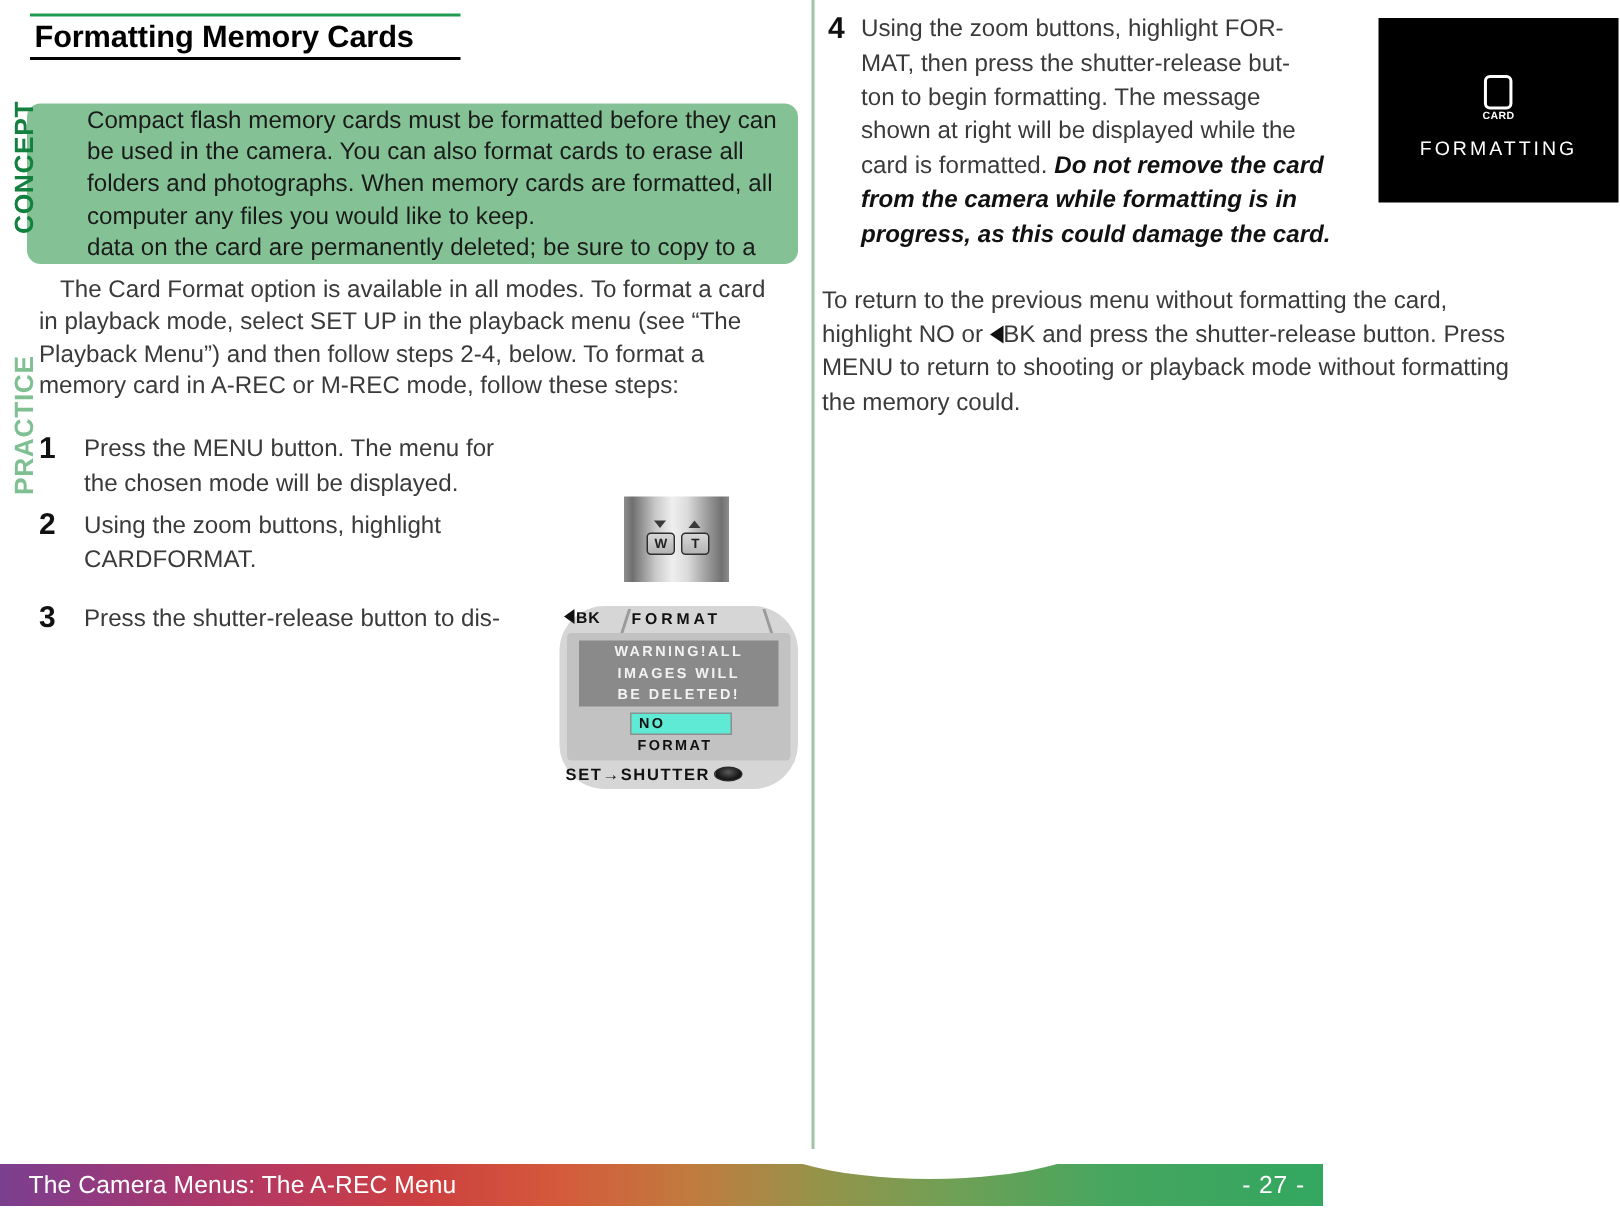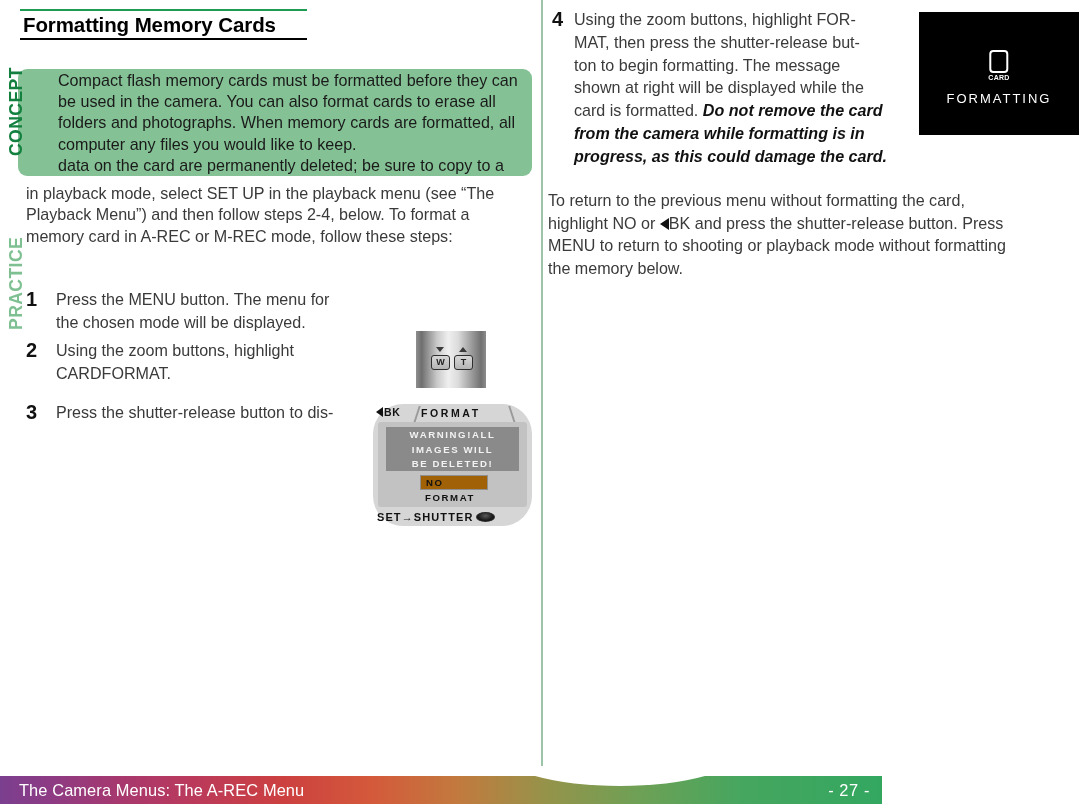--- a/index.html
+++ b/index.html
@@ -243,21 +243,21 @@
     text-align: center;
     line-height: 14.5px;
     padding-top: 1px;
     box-sizing: border-box;
   }
   .lcd-warnbox > span { display: block; }
   .lcd-choice-hi {
     position: absolute;
     left: 42px; top: 53px;
     width: 68px; height: 15px;
-    background: #a16207;
+    background: #5eead4;
     border: 1px solid #8f8f8f;
     box-sizing: border-box;
     color: #111;
     font-size: 9.6px;
     font-weight: bold;
     letter-spacing: 1.6px;
     line-height: 13px;
     padding-left: 5px;
     box-sizing: border-box;
   }
@@ -420,20 +420,21 @@
         <span>folders and photographs.  When memory cards are formatted, all</span>
         <span>computer any files you would like to keep.</span>
         <span>data on the card are permanently deleted; be sure to copy to a</span>
       </div>
     </div>
 
     <div class="vtag vtag-concept">CONCEPT</div>
     <div class="vtag vtag-practice">PRACTICE</div>
 
     <div class="practice-body">
+      <span class="indent1">The Card Format option is available in all  modes.  To format a card</span>
       <span>in playback mode, select SET UP in the playback menu (see “The</span>
       <span>Playback Menu”) and then follow steps 2-4, below.  To format a</span>
       <span>memory card in A-REC or M-REC mode, follow these steps:</span>
     </div>
 
     <div class="step" id="step1">
       <div class="num">1</div>
       <div class="body">
         <span>Press the MENU button.  The menu for</span>
         <span>the chosen mode will be displayed.</span>
@@ -505,21 +506,21 @@
         <div class="rect"></div>
         <div class="lbl">CARD</div>
       </div>
       <div class="formatting-txt">FORMATTING</div>
     </div>
 
     <div class="right-para">
       <span>To  return  to  the  previous  menu  without  formatting  the  card,</span>
       <span><span>highlight NO or </span><span class="tri-left"></span><span>BK and press the shutter-release button.  Press</span></span>
       <span>MENU to return to shooting or playback mode without formatting</span>
-      <span>the memory below.</span>
+      <span>the memory could.</span>
     </div>
 
   </div>
 
   <div class="footer">
     <div class="footer-grad"></div>
     <div class="footer-notch"></div>
     <div class="footer-title">The Camera Menus: The A-REC Menu</div>
     <div class="footer-page">- 27 -</div>
   </div>

